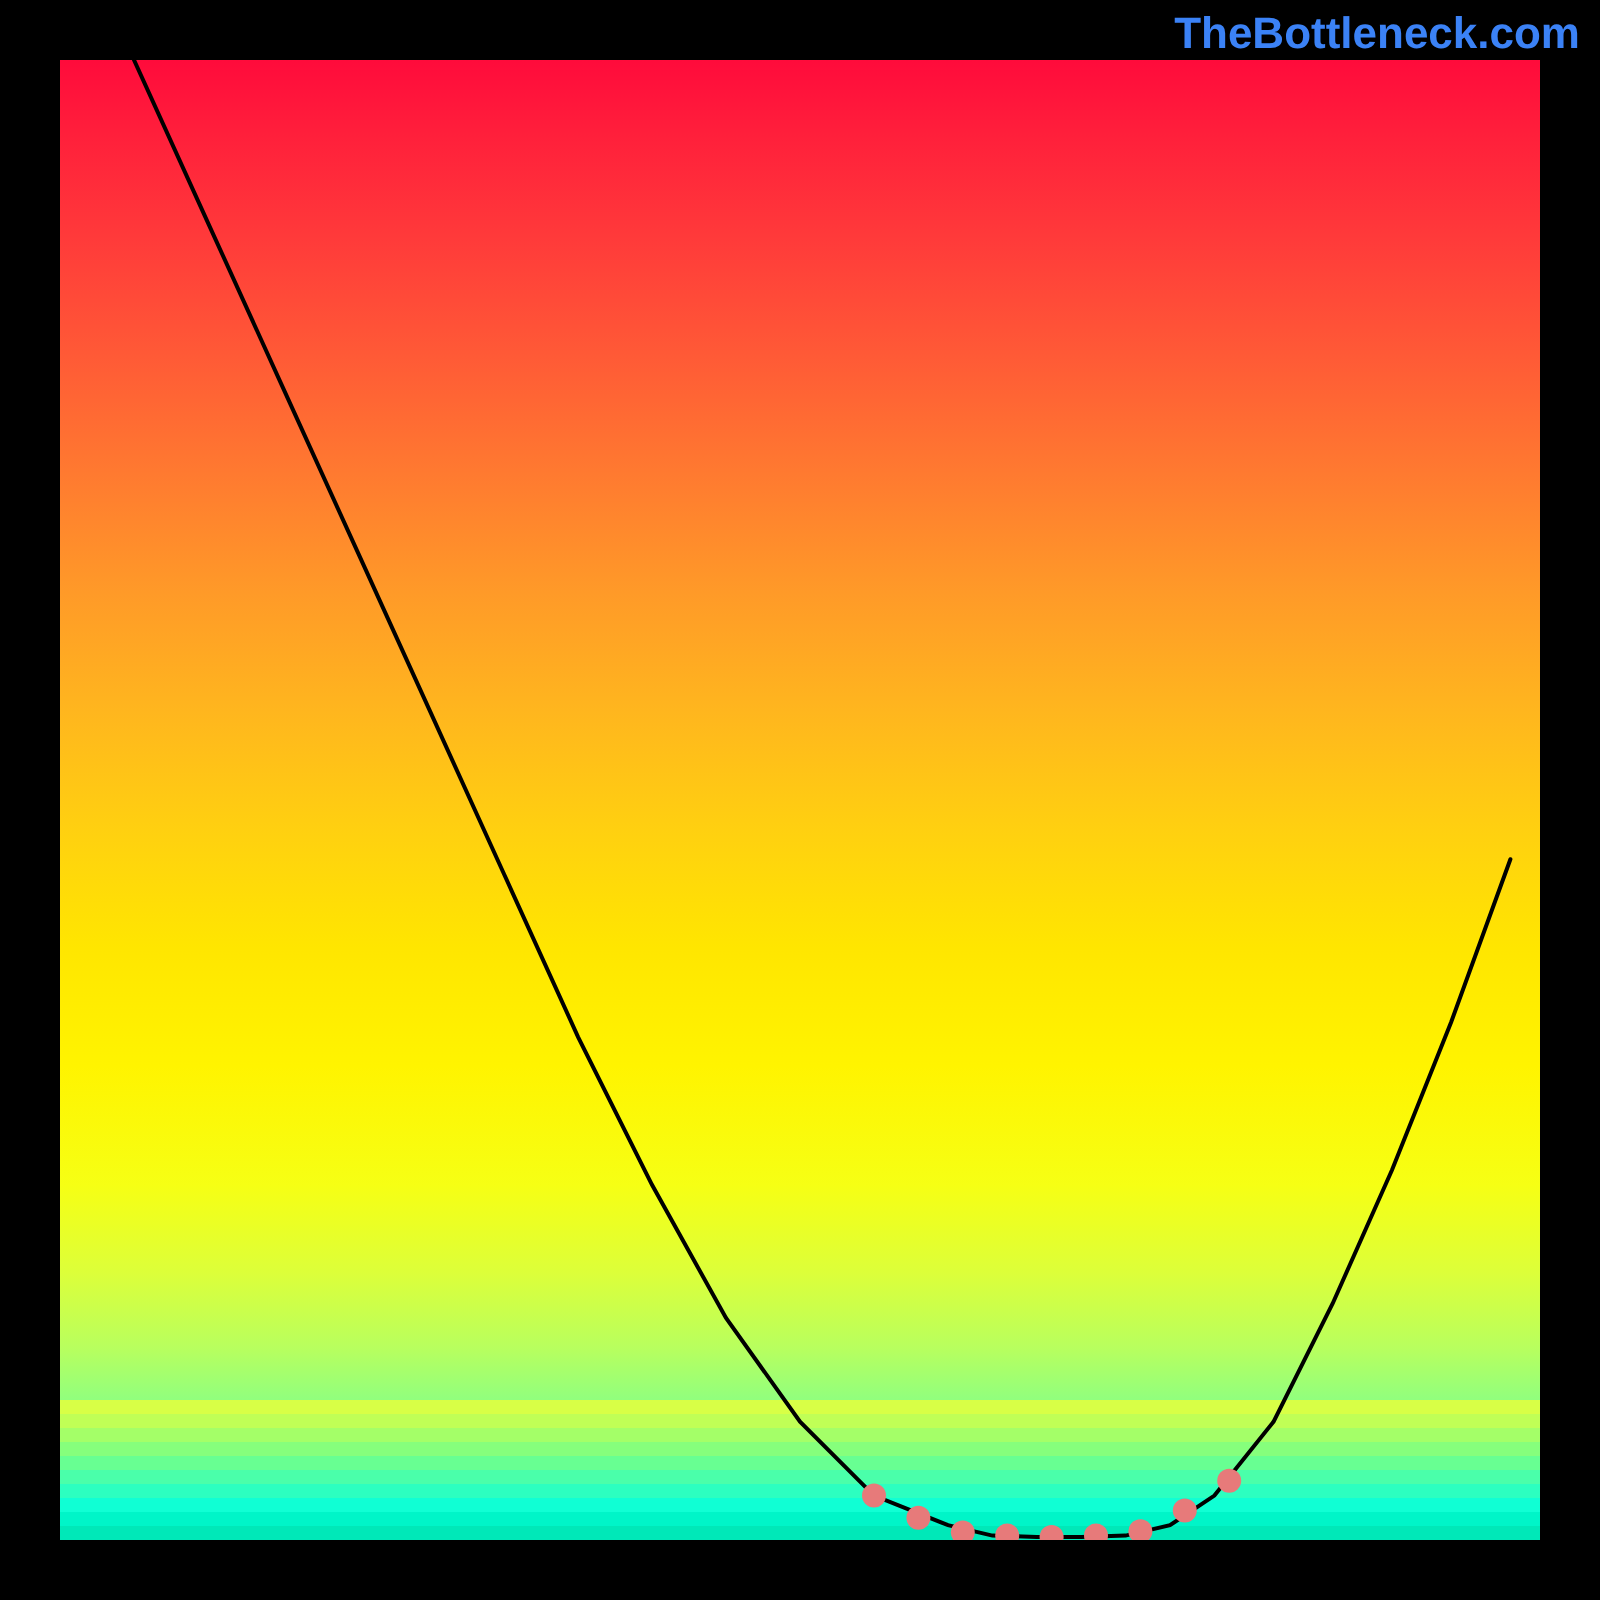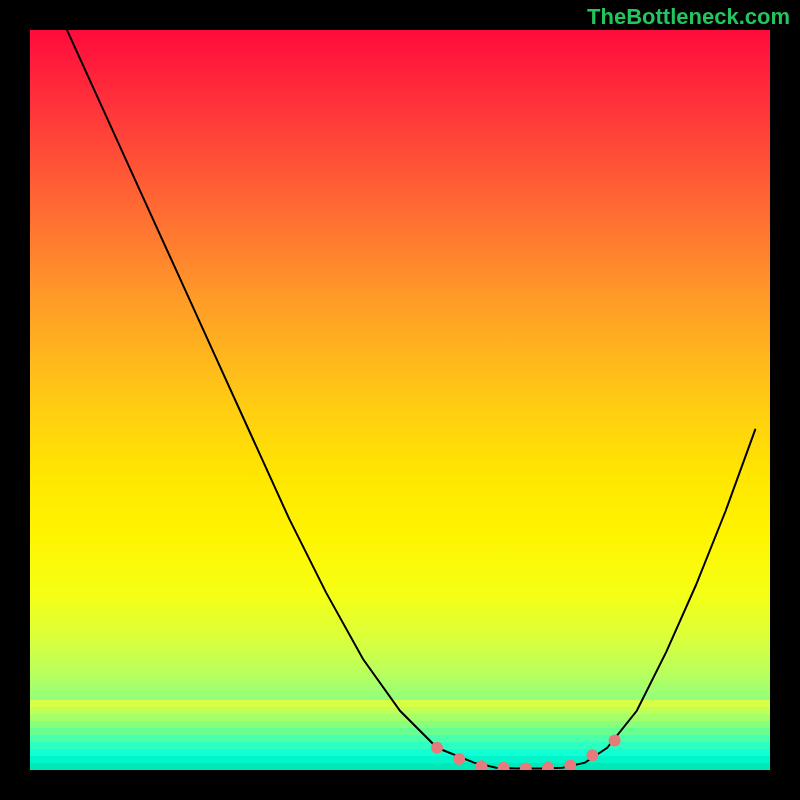--- a/index.html
+++ b/index.html
@@ -8,21 +8,21 @@
     height: 800px;
     background: #000;
     position: relative;
     overflow: hidden;
     font-family: Arial, sans-serif;
   }
   .watermark {
     position: absolute;
     top: 4px;
     right: 10px;
-    color: #22c55e;
+    color: #3b82f6;
     font-size: 22px;
     font-weight: bold;
     z-index: 10;
   }
   .plot-area {
     position: absolute;
     left: 30px;
     top: 30px;
     width: 740px;
     height: 740px;

